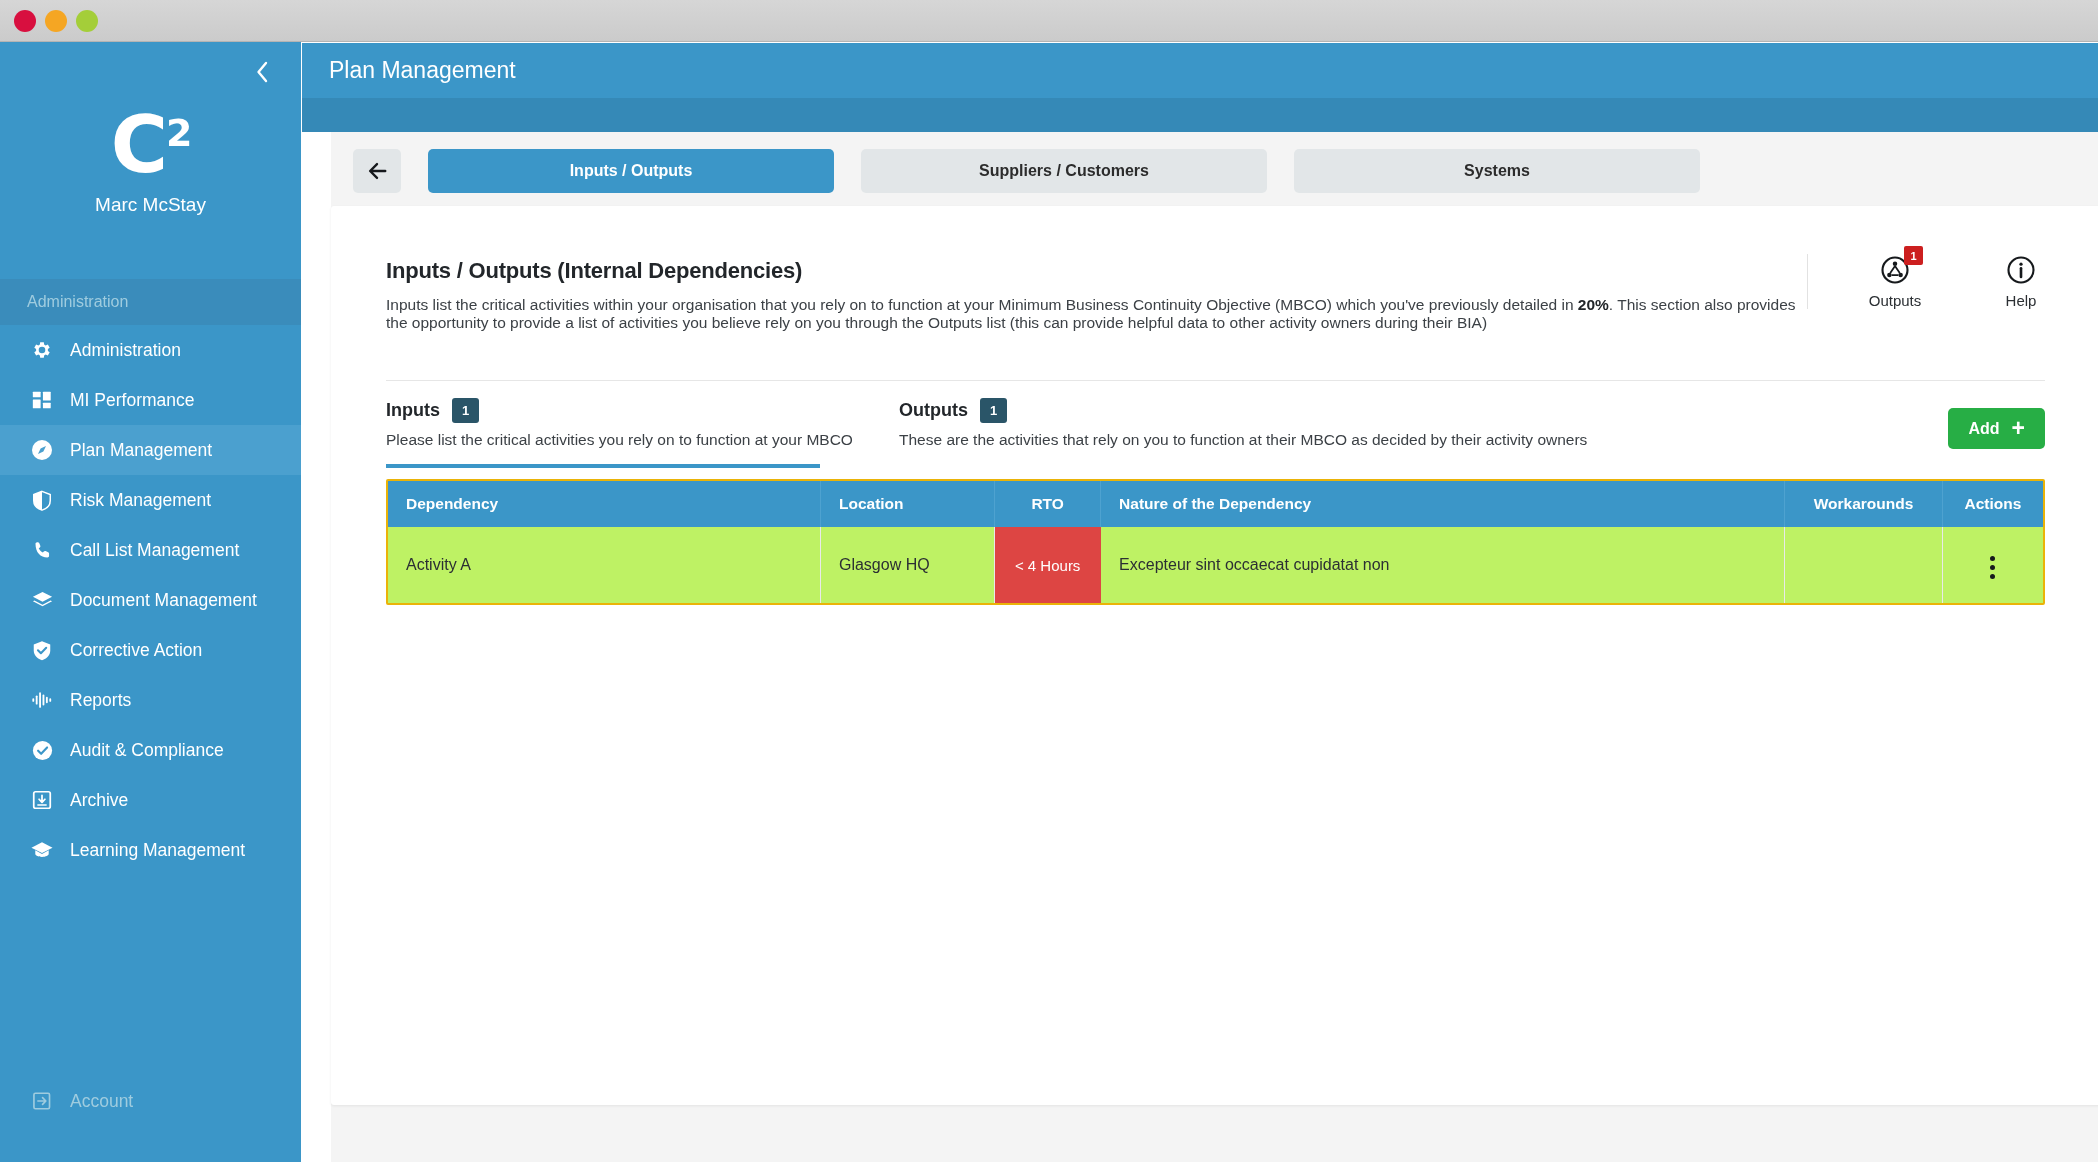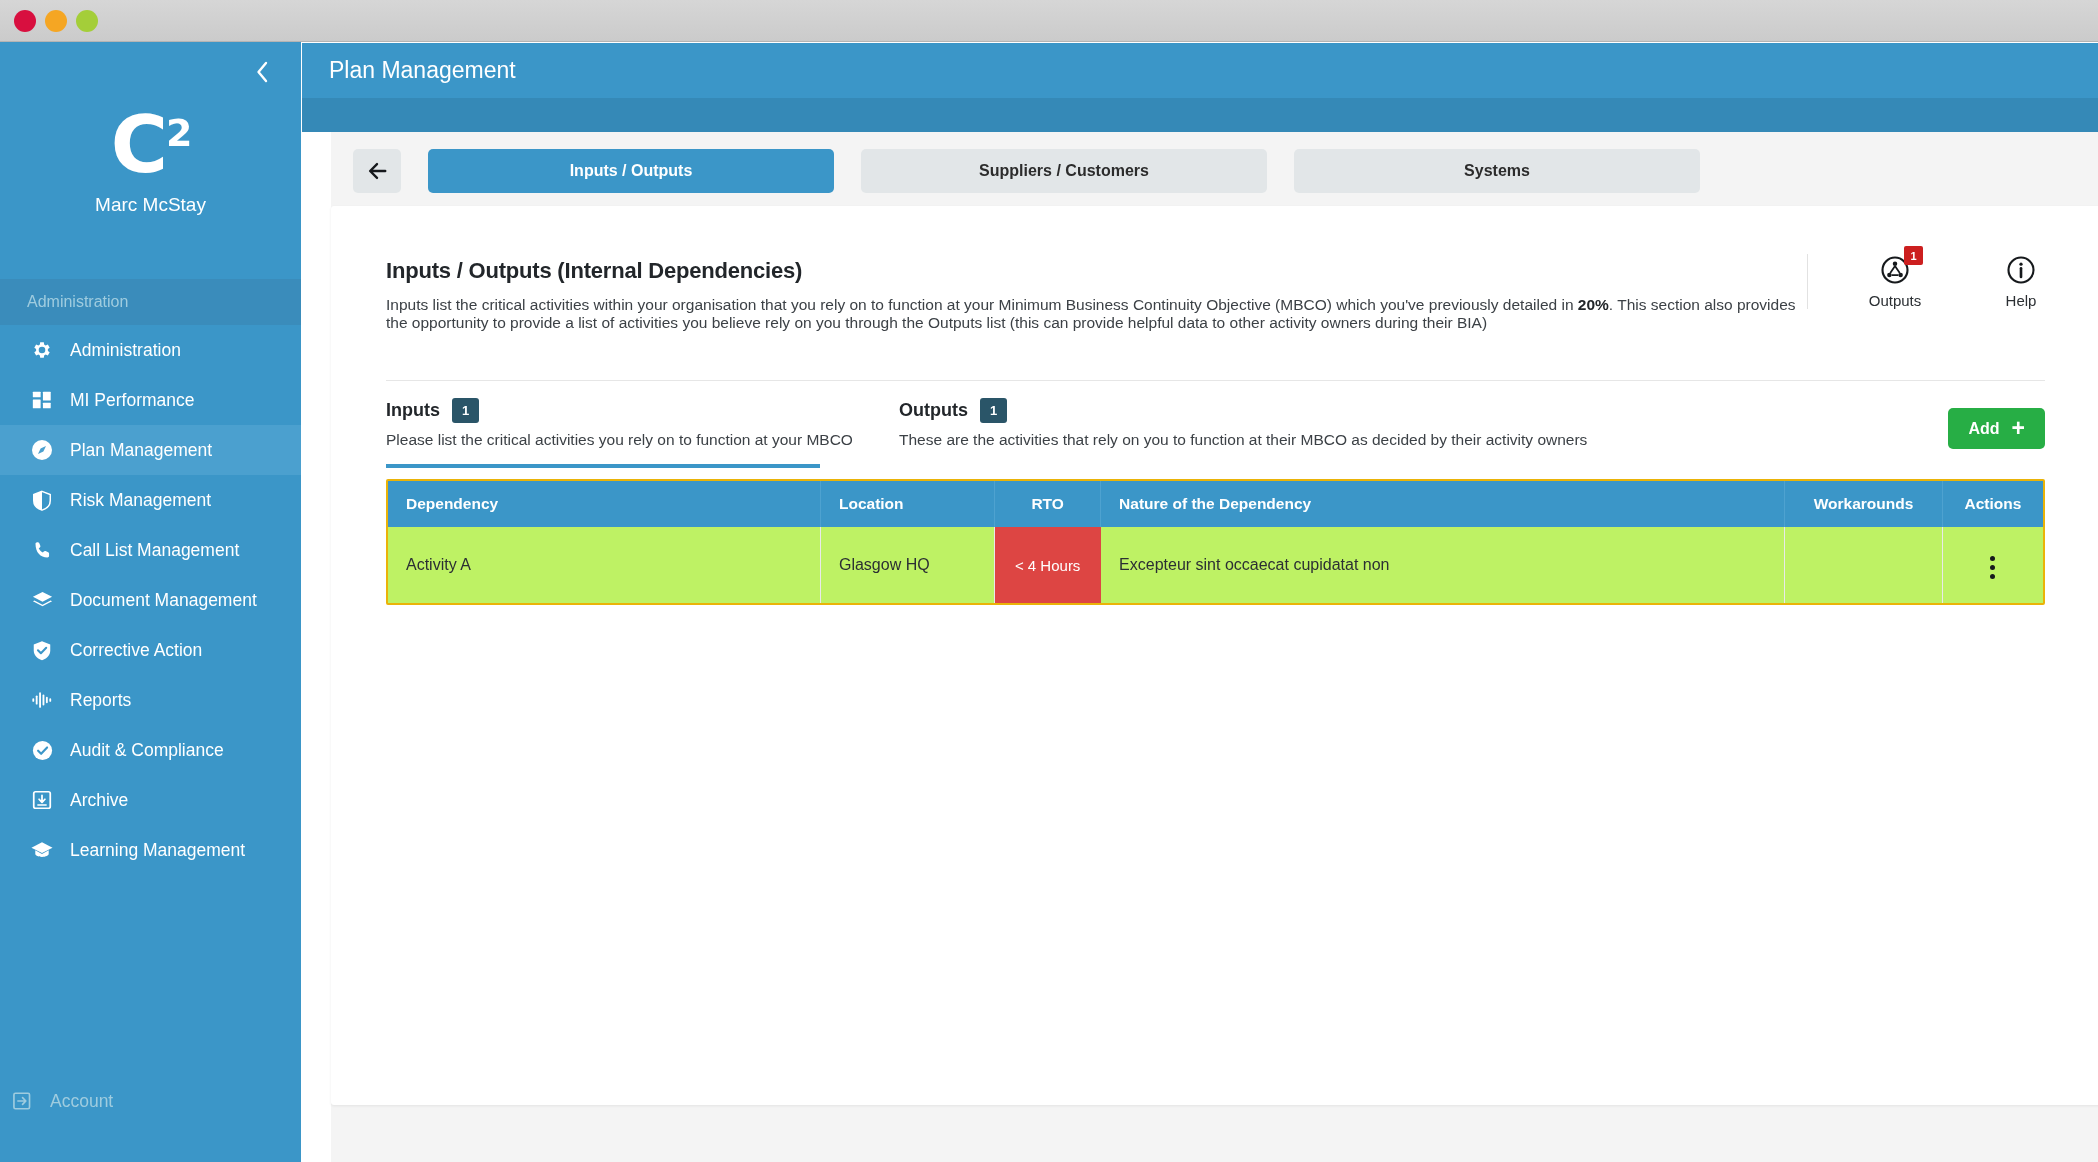--- a/index.html
+++ b/index.html
@@ -69,21 +69,21 @@
   .nav-item.active { background: #4ba0cf; }
   .nav-icon {
     width: 44px; height: 30px; flex: 0 0 44px;
     display: flex; align-items: center; justify-content: center;
     color: #ffffff;
   }
   .nav-label { margin-left: 6px; }
   .nav-account {
     position: absolute; left: 0; bottom: 38px; width: 301px;
     height: 46px; display: flex; align-items: center;
-    color: #9fccdf; font-size: 17.5px;
+    padding-left: 20px; color: #9fccdf; font-size: 17.5px;
   }
   .nav-account .nav-icon { color: #9fccdf; }
 
   
   .topbar {
     position: absolute; left: 302px; top: 43px;
     width: 1796px; height: 55px;
     background: #3b96c8;
     display: flex; align-items: center;
     padding-left: 27px;

